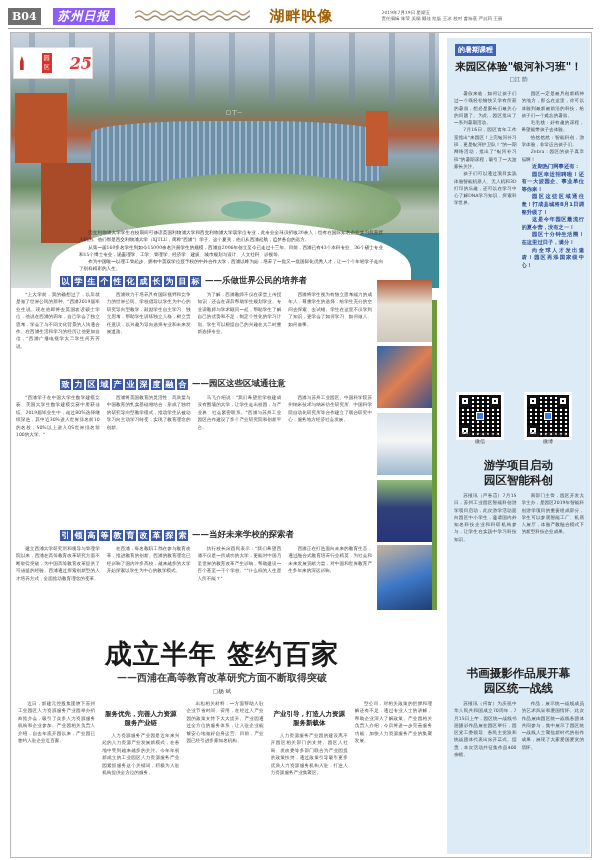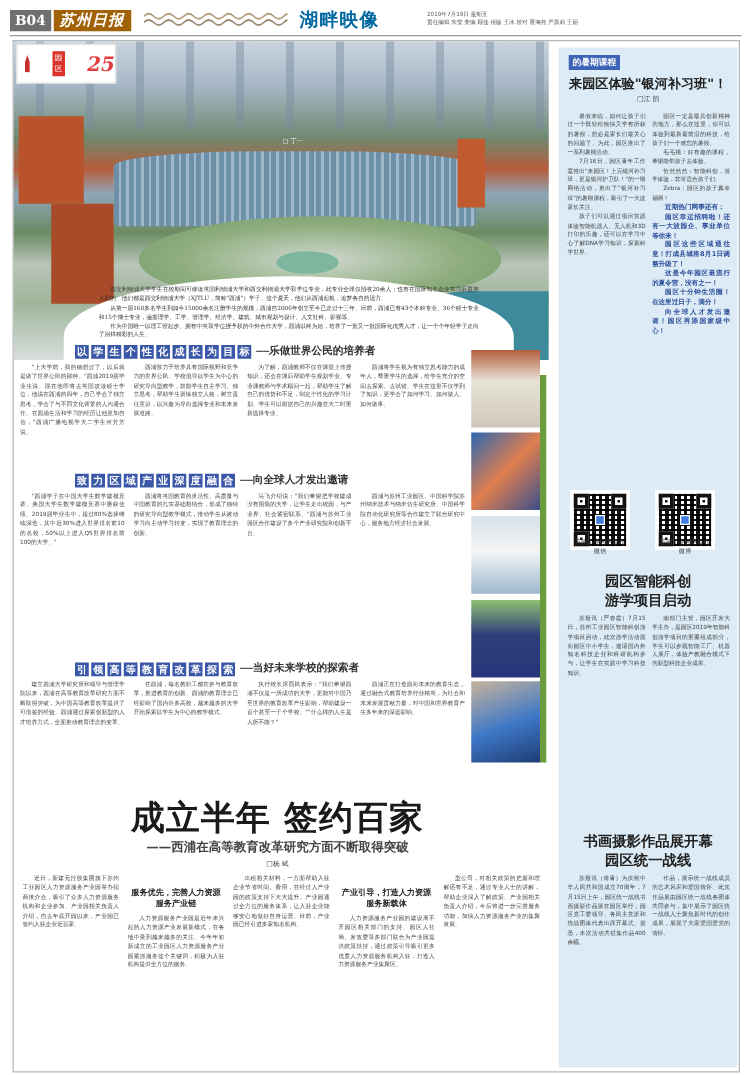--- a/index.html
+++ b/index.html
@@ -1,44 +1,44 @@
 <!DOCTYPE html>
 <html><head>
 <meta charset="utf-8">
 <style>
   * { box-sizing: border-box; margin: 0; padding: 0; }
   html, body { width: 601px; height: 860px; background: #ffffff; overflow: hidden; }
   body { font-family: "DejaVu Sans", "Liberation Sans", sans-serif; color: #222; position: relative; }
 
   
-  .masthead { position: absolute; left: 8px; top: 6px; width: 585px; height: 20px; display: flex; align-items: center; }
+  .masthead { position: absolute; left: 8px; top: 6px; width: 585px; height: 20px; display: flex; align-items: center; gap: 10px; }
   .page-no { background: #6f6f6f; color: #fff; font-family: "DejaVu Serif", serif; font-weight: bold; font-size: 11px; padding: 2px 4px; height: 17px; line-height: 13px; }
-  .paper-logo { background: #a16207; color: #fff; font-family: "DejaVu Serif", serif; font-style: italic; font-weight: bold; font-size: 12px; padding: 1px 5px; height: 17px; line-height: 15px; margin-left: 2px; letter-spacing: 1px; }
+  .paper-logo { background: #8b5cf6; color: #fff; font-family: "DejaVu Serif", serif; font-style: italic; font-weight: bold; font-size: 12px; padding: 1px 5px; height: 17px; line-height: 15px; margin-left: 2px; letter-spacing: 1px; }
   .waves { margin-left: 10px; width: 115px; height: 14px; }
-  .section-name { font-weight: bold; font-size: 15px; margin-left: 10px; color: #0369a1; letter-spacing: 1px; }
+  .section-name { font-weight: bold; font-size: 15px; margin-left: 10px; color: #a16207; letter-spacing: 1px; }
   .meta { margin-left: 38px; font-size: 4.5px; color: #555; line-height: 6px; }
   .rule { position: absolute; left: 8px; top: 28px; width: 585px; height: 1px; background: #999; }
 
   
   .frame { position: absolute; left: 10px; top: 32px; width: 582px; height: 826px; border: 1px solid #b7b7b7; }
 
   
   .hero { position: absolute; left: 11px; top: 33px; width: 428px; height: 255px; overflow: hidden;
     background: linear-gradient(180deg,#c9d4de 0%,#a7b7c6 14%,#6f8a72 30%,#b45c3a 40%,#8fa6b8 48%,#6b8b63 60%,#b8c5b7 70%,#9fb59a 82%,#d8dedd 100%); }
   .hero .sky-bldg { position: absolute; left: 0; top: 0; width: 100%; height: 70px;
     background: repeating-linear-gradient(90deg, rgba(255,255,255,.0) 0 18px, rgba(120,140,160,.45) 18px 24px, rgba(255,255,255,0) 24px 40px); }
   .hero .orange-l { position: absolute; left: 4px; top: 60px; width: 52px; height: 70px; background: #b9532c; }
   .hero .orange-l2 { position: absolute; left: 30px; top: 130px; width: 50px; height: 80px; background: #a94a29; }
   .hero .orange-r { position: absolute; left: 355px; top: 78px; width: 22px; height: 55px; background: #c15a2e; }
   .hero .main-bldg { position: absolute; left: 80px; top: 88px; width: 290px; height: 60px;
     background: repeating-linear-gradient(90deg,#6d8fa8 0 4px,#9fb7ca 4px 6px); border-radius: 40% 40% 4px 4px / 20% 20% 4px 4px; }
   .hero .plaza { position: absolute; left: 100px; top: 140px; width: 290px; height: 70px; background: radial-gradient(ellipse at center,#cfd8cf 0%,#8fae7f 55%,#6f9a66 100%); border-radius: 50%; }
   .hero .pond { position: absolute; left: 210px; top: 168px; width: 50px; height: 18px; background: #7fb6a0; border-radius: 50%; }
   .hero .teal-r { position: absolute; left: 320px; top: 200px; width: 108px; height: 55px; background: #3d8a9a; border-radius: 40% 0 0 0; }
-  .hero .logo { position: absolute; left: 2px; top: 2px; width: 80px; height: 32px; background: #fff; border: 1px solid #ddd; display: flex; align-items: center; gap: 18px; padding-left: 6px; }
+  .hero .logo { position: absolute; left: 2px; top: 14px; width: 80px; height: 32px; background: #fff; border: 1px solid #ddd; display: flex; align-items: center; gap: 18px; padding-left: 6px; }
   .hero .logo .house { width: 12px; height: 14px; background: #c8302b; clip-path: polygon(50% 0,100% 40%,100% 100%,0 100%,0 40%); }
   .hero .logo .badge { background: #d9342c; color: #fff; font-size: 6px; padding: 1px 2px; }
   .hero .logo .num { font-family: "DejaVu Serif", serif; font-style: italic; font-weight: bold; color: #e23b3b; font-size: 16px; }
   .hero .kicker { position: absolute; left: 105px; top: 14px; width: 260px; text-align: center; font-size: 11px; font-weight: bold; color: #fff; text-shadow: 0 0 2px #333, 0 0 1px #000; }
   .hero .title { position: absolute; left: 60px; top: 32px; width: 330px; text-align: center; font-family: "DejaVu Serif", serif; font-weight: bold; font-size: 34px; color: #222; text-shadow: 0 0 3px #fff, 0 0 2px #fff, 0 0 1px #fff; letter-spacing: 2px; }
   .hero .caption-tag { position: absolute; left: 215px; top: 76px; font-size: 5px; color: #fff; }
   .hero .lead { position: absolute; left: 40px; top: 188px; width: 360px; height: 120px; background: #fff; border-radius: 50% 50% 0 0 / 40% 40% 0 0; padding: 8px 28px 0 28px; font-family: "DejaVu Serif", serif; font-size: 4.6px; line-height: 7.3px; color: #333; text-align: justify; }
   .hero .lead p { text-indent: 2em; }
 
   
@@ -47,21 +47,21 @@
   .photo { position: absolute; left: 0; width: 55px; height: 62px; }
   .p1 { top: 0; background: linear-gradient(180deg,#b45e3c,#e8e3d8 40%,#cfc7bb); }
   .p2 { top: 66px; background: linear-gradient(135deg,#2b66b0,#e07f50 50%,#3b4f8a); }
   .p3 { top: 133px; background: linear-gradient(180deg,#d7e1ea,#f5f5f5 45%,#9db8cf); }
   .p4 { top: 200px; background: linear-gradient(180deg,#8fbf74,#2f3f7a 45%,#27357a); }
   .p5 { top: 265px; height: 65px; background: linear-gradient(160deg,#c8b49c,#3d77c7 55%,#1f3d73); }
 
   
   .sec-head { position: absolute; left: 60px; width: 310px; display: flex; align-items: center; gap: 1px; font-size: 8.5px; font-weight: bold; }
   .sec-head .chip { display: inline-block; width: 11px; height: 11px; background: #3a57a8; color: #fff; font-size: 8px; line-height: 11px; text-align: center; margin-right: 1px; }
-  .sec-head .sub { color: #333; font-weight: bold; margin-left: 2px; font-family: Liberation Mono, monospace; }
+  .sec-head .sub { color: #333; font-weight: bold; margin-left: 2px; }
 
   
   .cols { position: absolute; display: grid; gap: 7px; font-size: 4.6px; line-height: 7.4px; color: #444; text-align: justify; overflow: hidden; }
   .cols .col { overflow: hidden; }
   .cols p { text-indent: 2em; }
   .cols h4 { font-size: 6.5px; line-height: 9px; font-weight: bold; color: #222; text-align: center; margin: 10px 0 4px; }
 
   
   .big-title { position: absolute; left: 12px; top: 636px; width: 420px; text-align: center; font-size: 27px; font-weight: bold; color: #1a1a1a; letter-spacing: 1px; }
   .big-sub { position: absolute; left: 12px; top: 671px; width: 420px; text-align: center; font-size: 10px; color: #444; font-weight: bold; }
@@ -167,21 +167,21 @@
   <span class="chip">致</span>
   <span class="chip">力</span>
   <span class="chip">区</span>
   <span class="chip">域</span>
   <span class="chip">产</span>
   <span class="chip">业</span>
   <span class="chip">深</span>
   <span class="chip">度</span>
   <span class="chip">融</span>
   <span class="chip">合</span>
-  <span class="sub">——向全球人才发出邀请</span>
+  <span class="sub">——园区这些区域通往意</span>
 </div>
 <div class="cols" style="left:16px; top:394px; width:356px; height:130px; grid-template-columns:repeat(4,1fr);">
   <div class="col">
       <p>"西浦学子在中国大学生数学建模竞赛、美国大学生数学建模竞赛中屡获佳绩。2019届毕业生中，超过80%选择继续深造，其中近30%进入世界排名前10的名校，50%以上进入QS世界排名前100的大学。"</p>
     </div>
   <div class="col">
       <p>西浦将英国教育的灵活性、高质量与中国教育的扎实基础相结合，形成了独特的研究导向型教学模式，推动学生从被动学习向主动学习转变，实现了教育理念的创新。</p>
     </div>
   <div class="col">
       <p>马飞介绍说："我们希望把学校建成没有围墙的大学，让学生走出校园，与产业界、社会紧密联系。"西浦与苏州工业园区合作建设了多个产业研究院和创新平台。</p>
@@ -282,22 +282,22 @@
 <div class="qr-cap" style="left:450px; top:431px;">
   <div>苏州工业园区发布</div>
   <div>微信</div>
 </div>
 <div class="qr-cap" style="left:518px; top:431px;">
   <div>苏州工业园区发布</div>
   <div>微博</div>
 </div>
 
 <div class="side-title" style="top:458px; font-size:11.5px; line-height:15px;">
+  <div>游学项目启动</div>
   <div>园区智能科创</div>
-  <div>游学项目启动</div>
 </div>
 <div class="side-cols" style="left:454px; top:492px; width:130px; height:170px;">
   <div class="col">
       <p>苏报讯（严春霞）7月15日，苏州工业园区智能科创游学项目启动，此次游学活动面向园区中小学生，邀请国内外知名科技企业和科研机构参与，让学生在实践中学习科技知识。</p>
     </div>
   <div class="col">
       <p>南部门主管，园区开发大学主办，是园区2019年智能科创游学项目的重要组成部分，学生可以参观智能工厂、机器人展厅，体验产教融合模式下的新型科技企业成果。</p>
     </div>
 </div>
 

